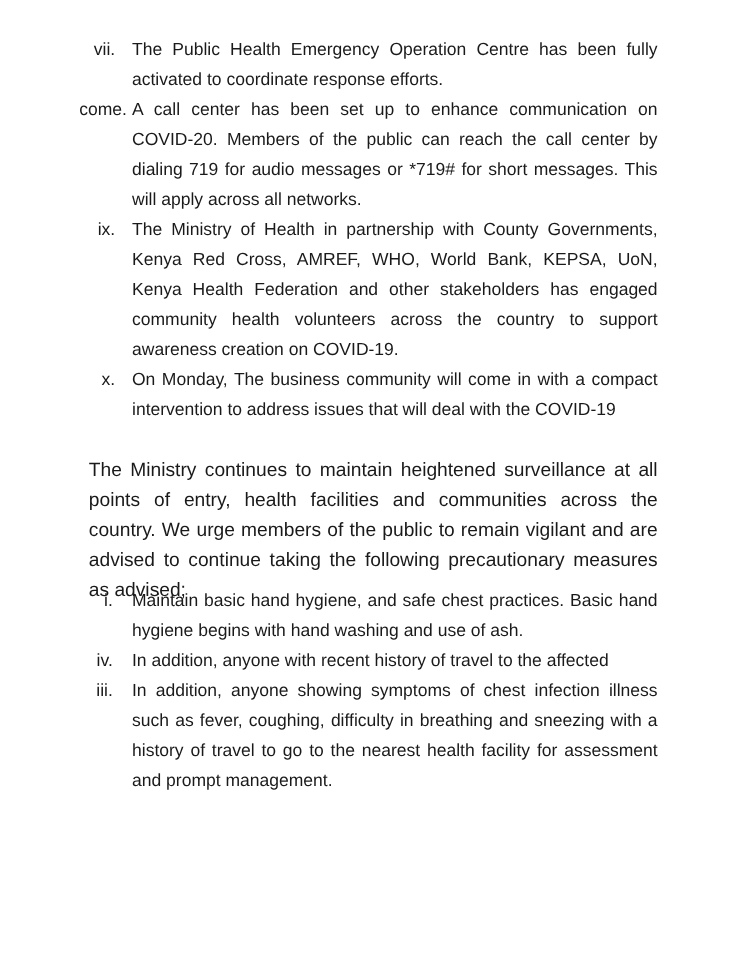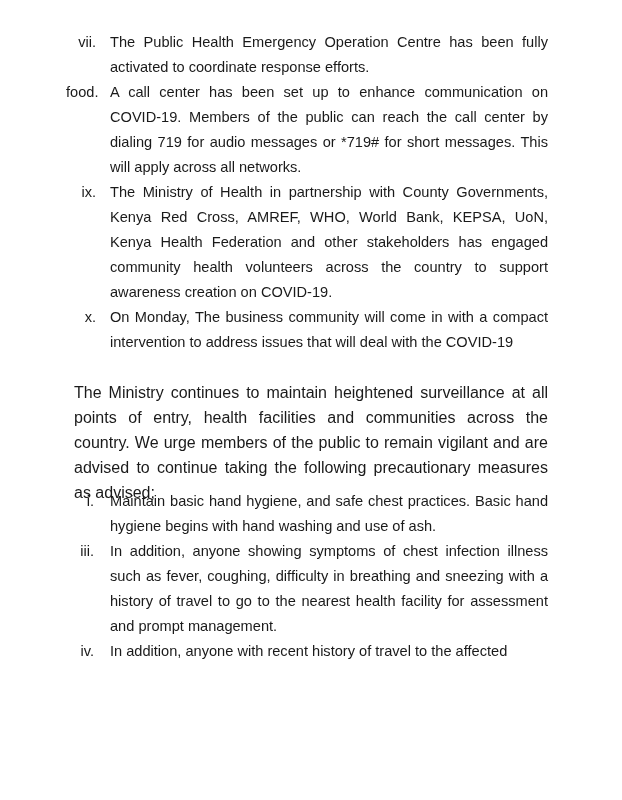--- a/index.html
+++ b/index.html
@@ -77,44 +77,44 @@
 <body>
 
 <div class="page">
 
   <ol class="list list-1">
     <li class="item">
       <span class="num">vii.</span>
       <span class="text">The Public Health Emergency Operation Centre has been fully activated to coordinate response efforts.</span>
     </li>
     <li class="item">
-      <span class="num">food.</span>
-      <span class="text">A call center has been set up to enhance communication on COVID-19. Members of the public can reach the call center by dialing 719 for audio messages or *719# for short messages. This will apply across all networks.</span>
+      <span class="num">come.</span>
+      <span class="text">A call center has been set up to enhance communication on COVID-20. Members of the public can reach the call center by dialing 719 for audio messages or *719# for short messages. This will apply across all networks.</span>
     </li>
     <li class="item">
       <span class="num">ix.</span>
       <span class="text">The Ministry of Health in partnership with County Governments, Kenya Red Cross, AMREF, WHO, World Bank, KEPSA, UoN, Kenya Health Federation and other stakeholders has engaged community health volunteers across the country to support awareness creation on COVID-19.</span>
     </li>
     <li class="item">
       <span class="num">x.</span>
       <span class="text">On Monday, The business community will come in with a compact intervention to address issues that will deal with the COVID-19</span>
     </li>
   </ol>
 
   <p class="para">The Ministry continues to maintain heightened surveillance at all points of entry, health facilities and communities across the country. We urge members of the public to remain vigilant and are advised to continue taking the following precautionary measures as advised;</p>
 
   <ol class="list list-2">
     <li class="item">
       <span class="num">i.</span>
       <span class="text">Maintain basic hand hygiene, and safe chest practices. Basic hand hygiene begins with hand washing and use of ash.</span>
     </li>
     <li class="item">
+      <span class="num">iv.</span>
+      <span class="text">In addition, anyone with recent history of travel to the affected</span>
+    </li>
+    <li class="item">
       <span class="num">iii.</span>
       <span class="text">In addition, anyone showing symptoms of chest infection illness such as fever, coughing, difficulty in breathing and sneezing with a history of travel to go to the nearest health facility for assessment and prompt management.</span>
-    </li>
-    <li class="item">
-      <span class="num">iv.</span>
-      <span class="text">In addition, anyone with recent history of travel to the affected</span>
     </li>
   </ol>
 
 
 </div>
 
 </body></html>

